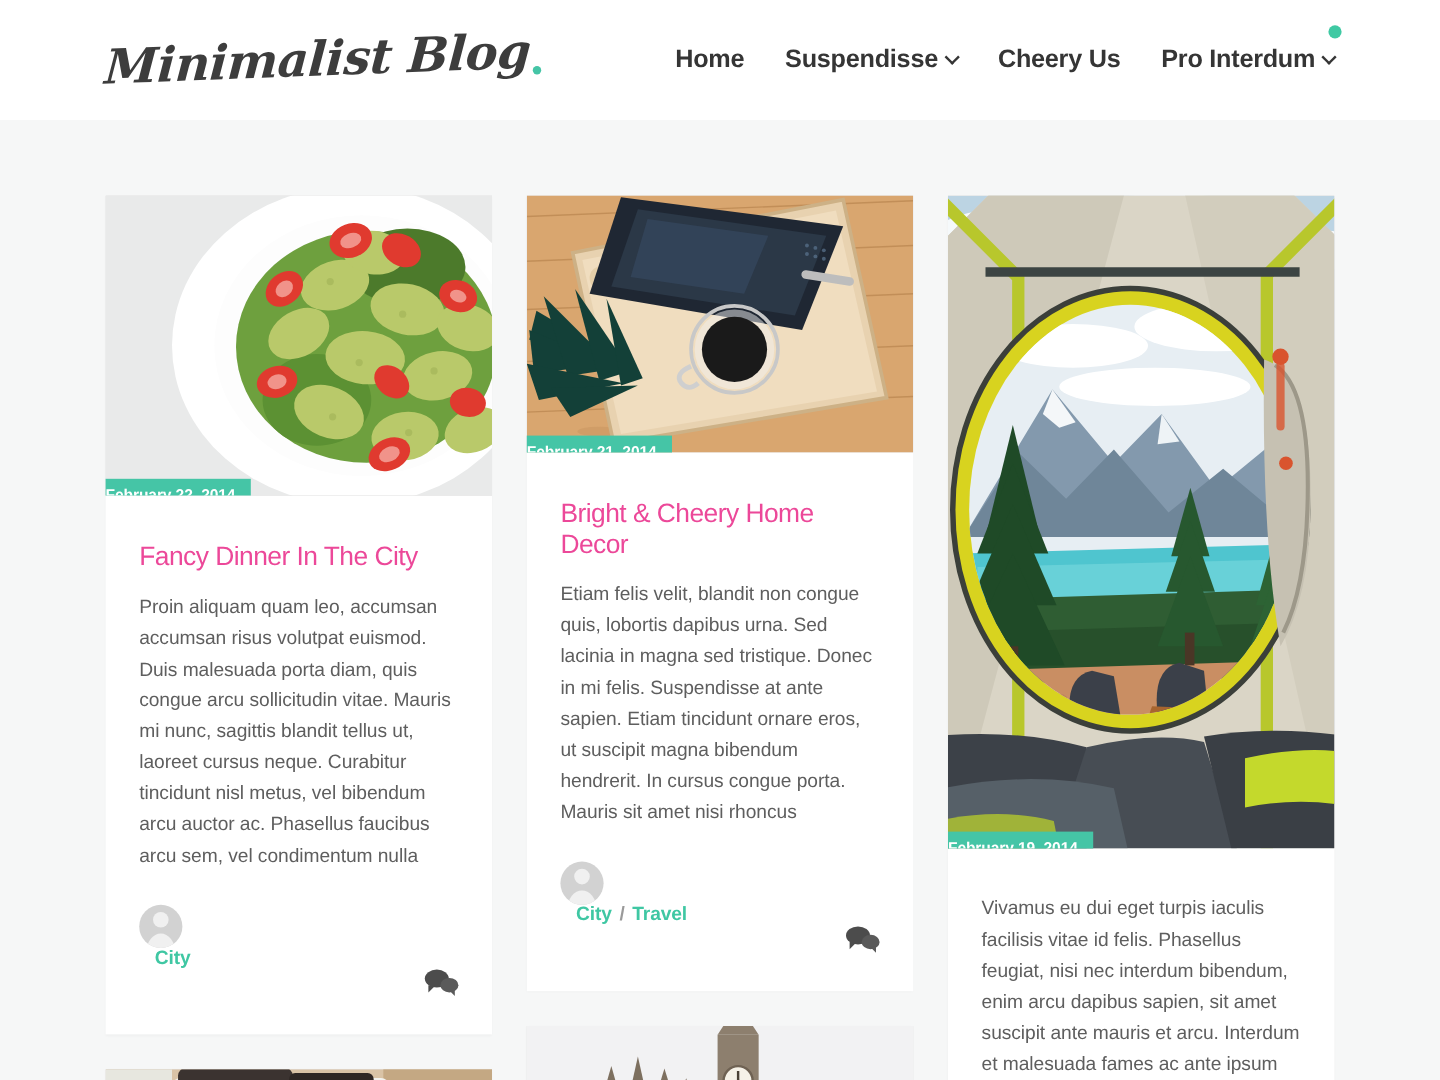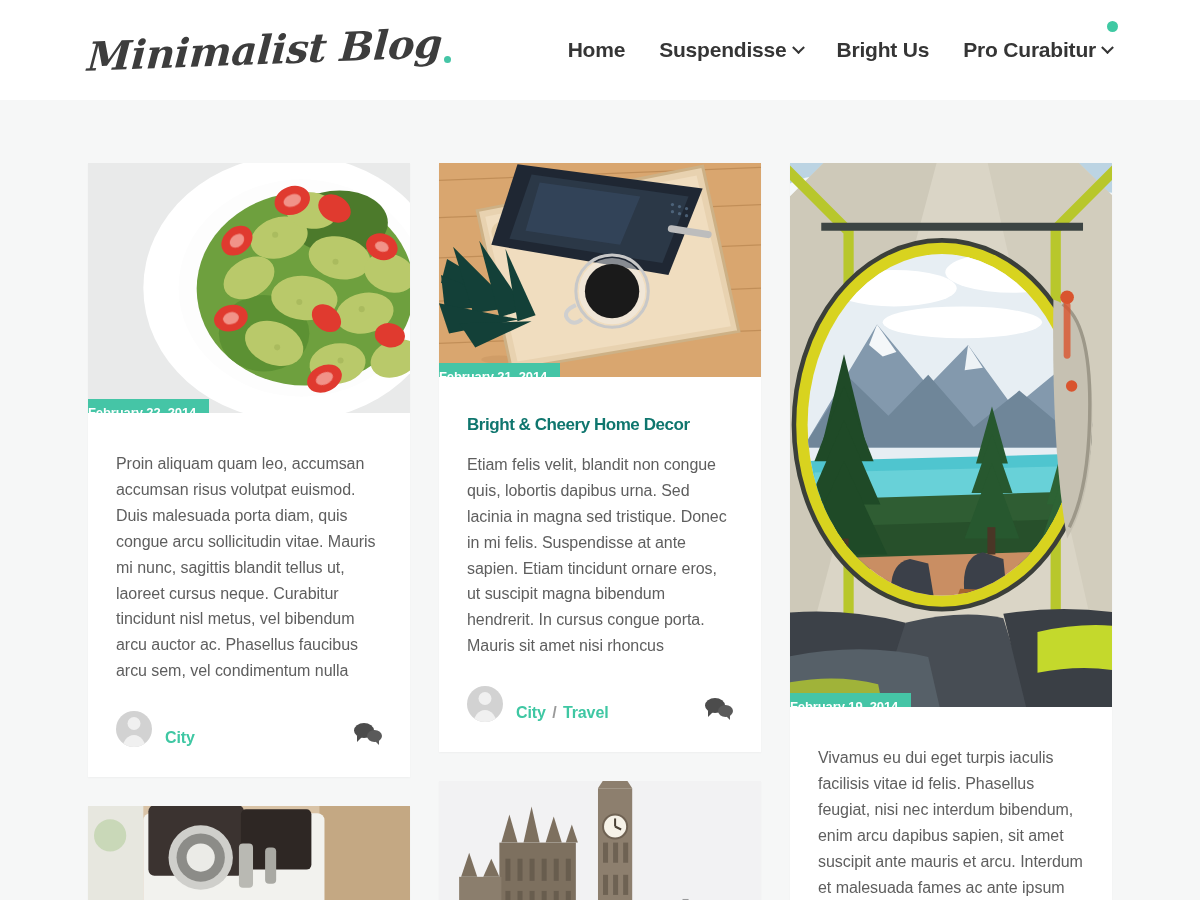--- a/index.html
+++ b/index.html
@@ -126,40 +126,41 @@
     letter-spacing: -0.1px;
     padding: 7px 13px 8px 13px;
     white-space: nowrap;
     z-index: 5;
     line-height: 1.15;
   }
 
   .card-body { padding: 38px 28px 0 28px; }
 
   .card-title {
-    color: #0f766e;
-    font-size: 17px;
-    font-weight: 700;
+    color: #ec4899;
+    font-size: 22px;
+    font-weight: 400;
     line-height: 1.17;
     letter-spacing: -0.45px;
     margin-bottom: 17px;
     cursor: pointer;
   }
 
   .card-excerpt {
     color: #5e5e5e;
     font-size: 16px;
     line-height: 1.62;
     letter-spacing: -0.05px;
   }
 
   .card-meta {
     display: flex;
-    align-items: flex-end;
+    align-items: flex-start;
     padding: 27px 28px 30px 28px;
+    flex-direction: column;
   }
 
   .avatar {
     width: 36px;
     height: 36px;
     border-radius: 50%;
     background: #d2d2d2;
     overflow: hidden;
     position: relative;
     flex: 0 0 auto;
@@ -241,25 +242,25 @@
     <div class="nav-item">
       <span>Home</span>
     </div>
 
     <div class="nav-item">
       <span>Suspendisse</span>
       <span class="chev"></span>
     </div>
 
     <div class="nav-item">
-      <span>Bright Us</span>
+      <span>Cheery Us</span>
     </div>
 
     <div class="nav-item">
-      <span>Pro Curabitur</span>
+      <span>Pro Interdum</span>
       <span class="chev"></span>
       <span class="nav-badge-dot"></span>
     </div>
 
   </nav>
 </header>
 
 <main class="content">
 
   
@@ -306,20 +307,21 @@
           <ellipse cx="203" cy="38" rx="9" ry="6" transform="rotate(-20 203 38)"></ellipse>
           <ellipse cx="148" cy="78" rx="8" ry="6" transform="rotate(-40 148 78)"></ellipse>
           <ellipse cx="142" cy="155" rx="8" ry="6" transform="rotate(-15 142 155)"></ellipse>
           <ellipse cx="235" cy="215" rx="9" ry="6" transform="rotate(-25 235 215)"></ellipse>
           <ellipse cx="292" cy="84" rx="7" ry="5" transform="rotate(20 292 84)"></ellipse>
         </g>
       </svg>
       <div class="date-badge">February 22, 2014</div>
     </div>
     <div class="card-body">
+      <h2 class="card-title">Fancy Dinner In The City</h2>
       <p class="card-excerpt">Proin aliquam quam leo, accumsan accumsan risus volutpat euismod. Duis malesuada porta diam, quis congue arcu sollicitudin vitae. Mauris mi nunc, sagittis blandit tellus ut, laoreet cursus neque. Curabitur tincidunt nisl metus, vel bibendum arcu auctor ac. Phasellus faucibus arcu sem, vel condimentum nulla</p>
     </div>
     <div class="card-meta">
       <div class="avatar"></div>
       <div class="cats">
         <span class="cat-link">City</span>
       </div>
       <div class="comment-icon">
         <span class="b1"></span>
           <span class="b2"></span>

